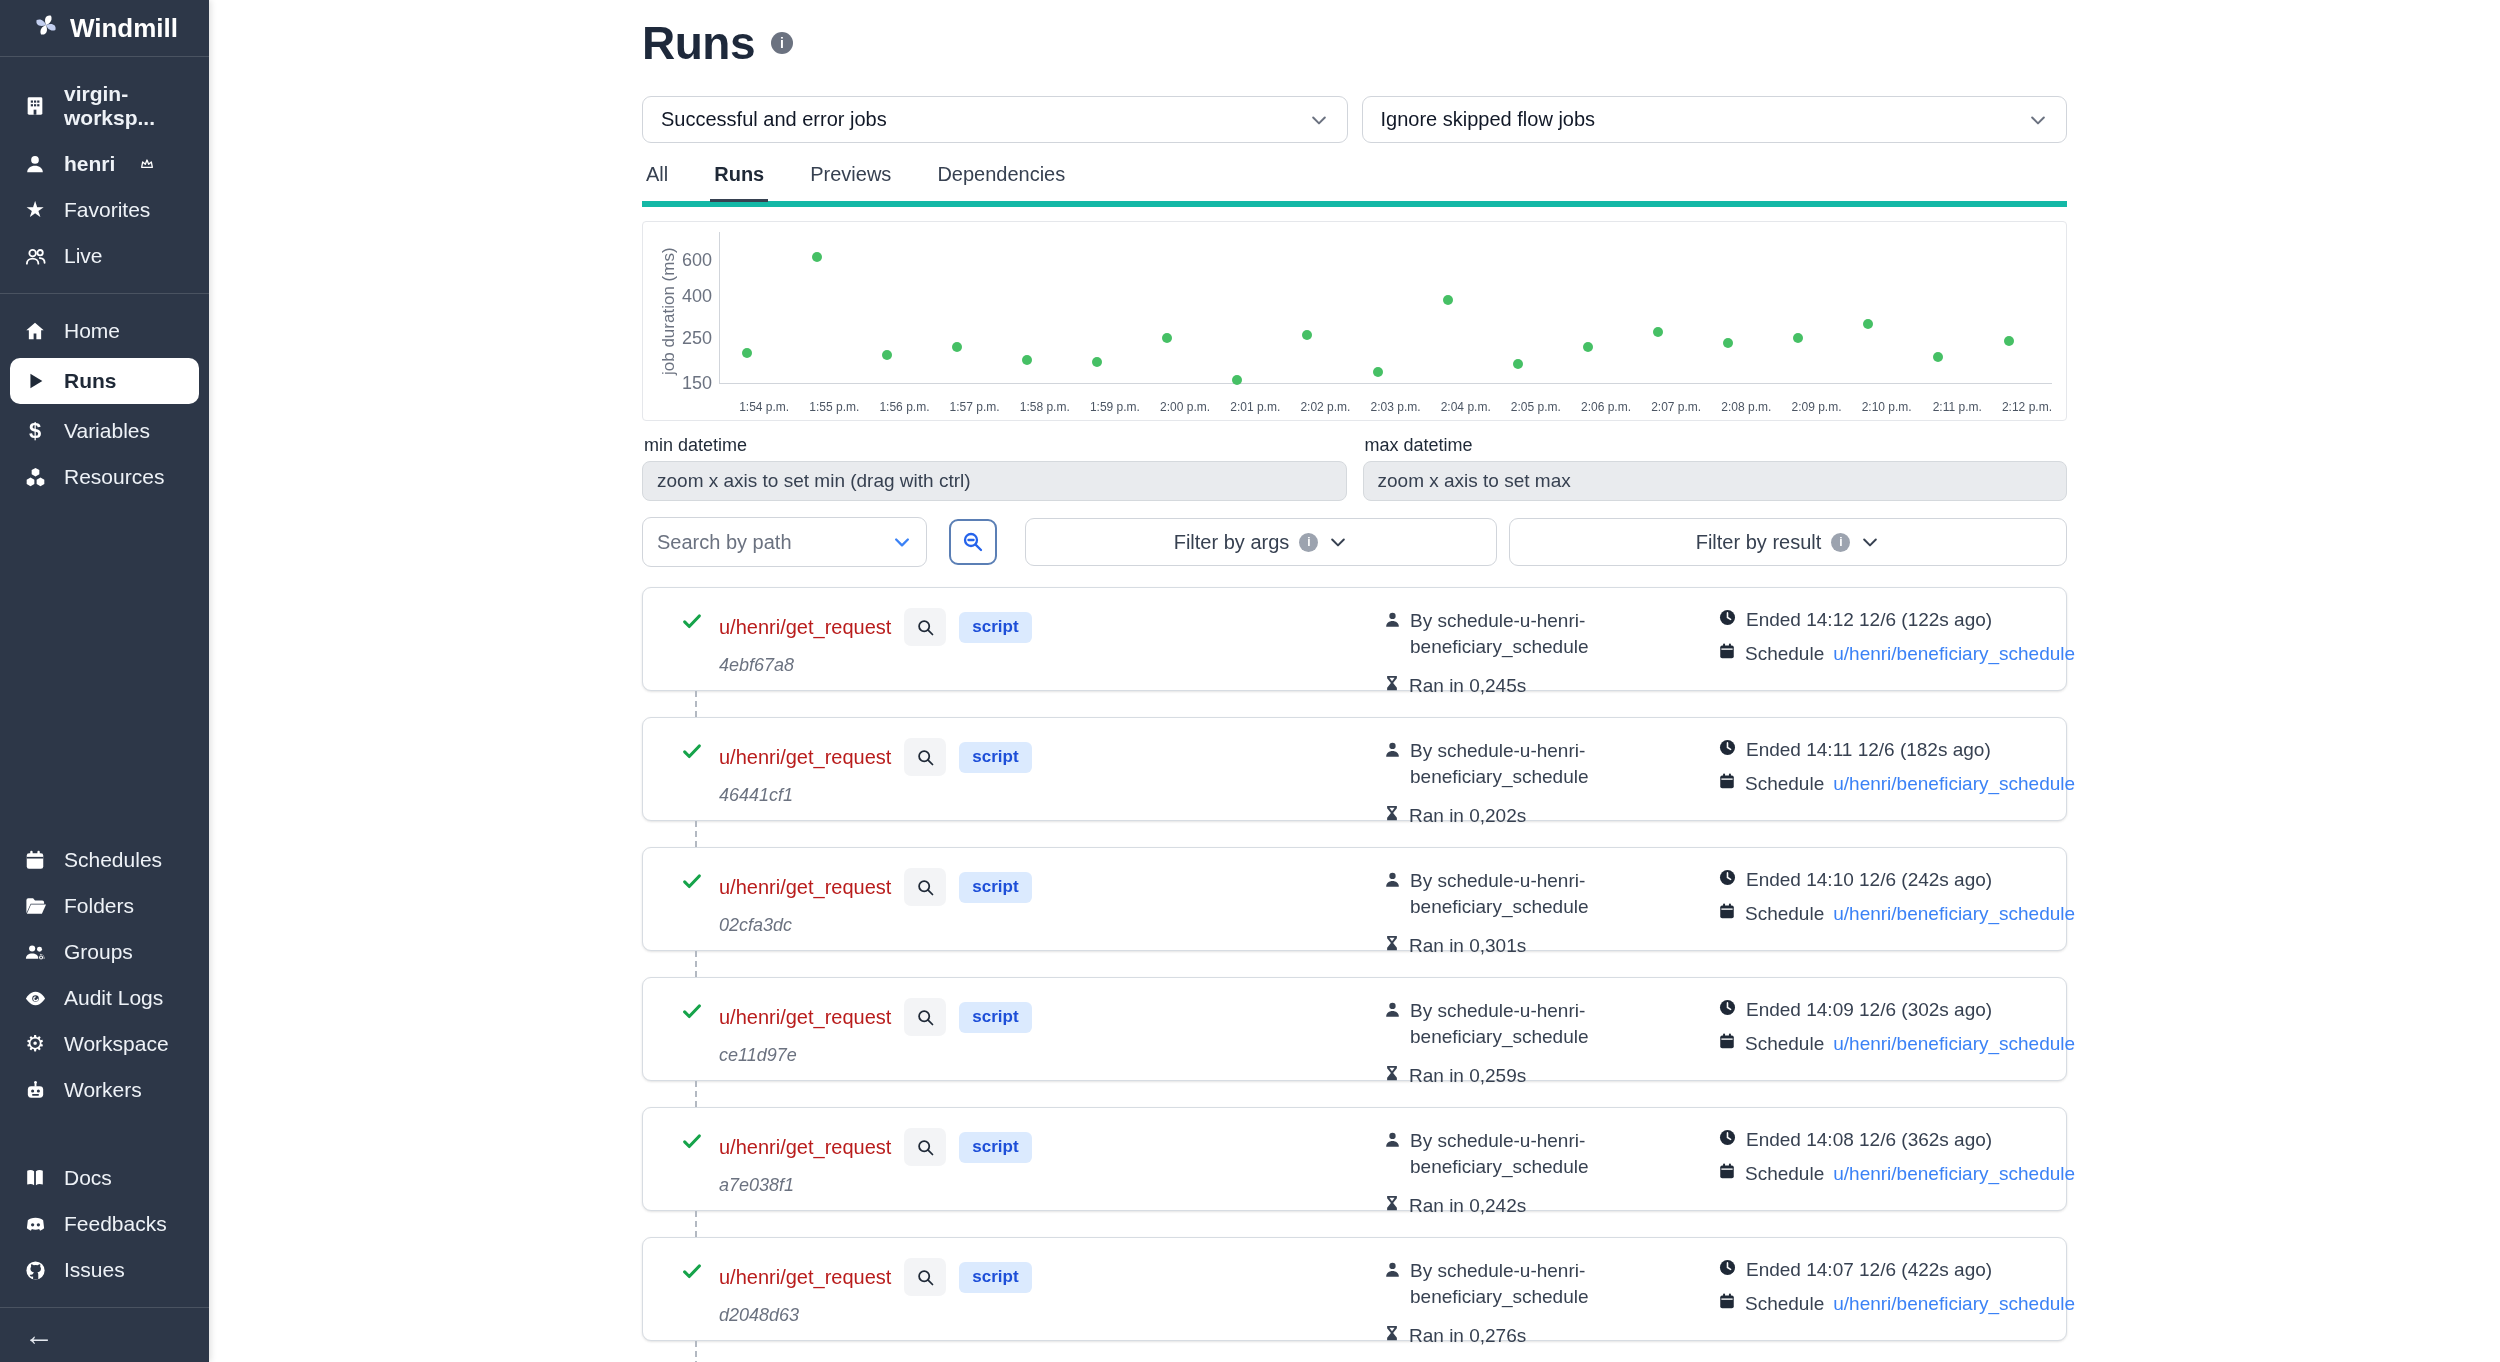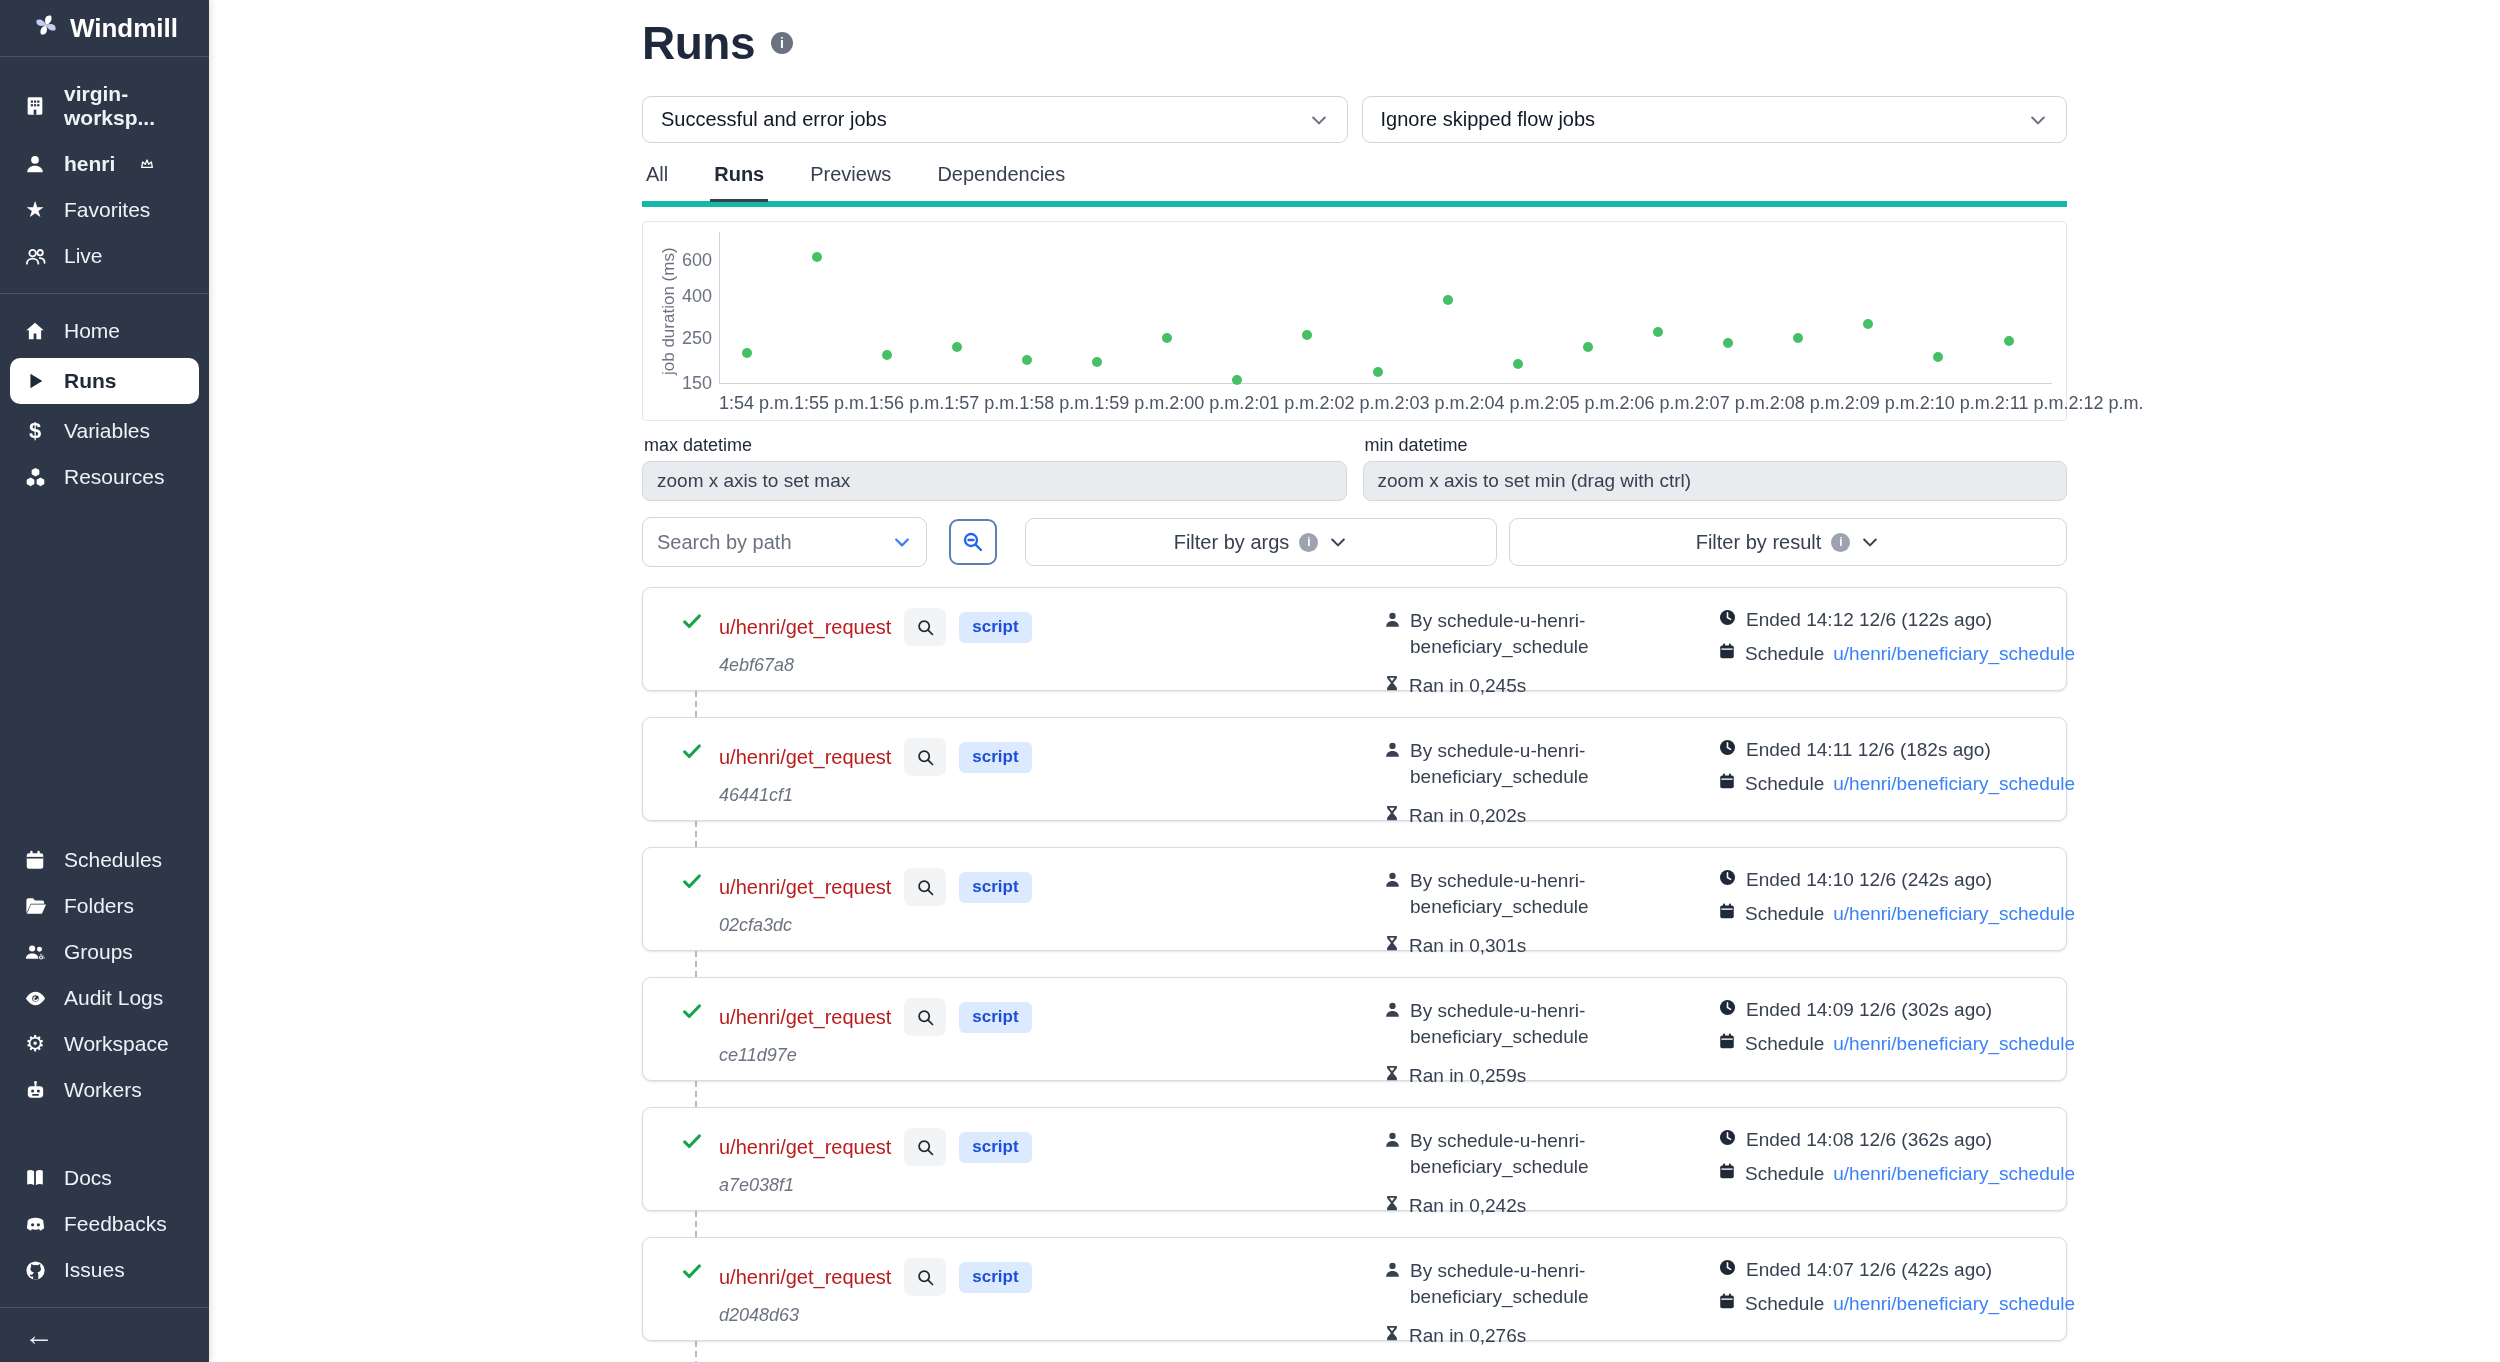--- a/index.html
+++ b/index.html
@@ -53,21 +53,21 @@
   .chart-card { position:relative; margin-top:14px; height:200px; border:1px solid #e5e7eb;
     border-radius:4px; background:#fff; }
   .ylab { position:absolute; left:16px; top:14px; height:150px; writing-mode:vertical-rl;
     transform:rotate(180deg); font-size:17px; color:#6b7280; text-align:center; }
   .plot { position:absolute; left:76px; right:14px; top:10px; bottom:36px;
     border-left:1px solid #d1d5db; border-bottom:1px solid #d1d5db; }
   .ytick { position:absolute; right:calc(100% + 8px); transform:translateY(-50%);
     font-size:18px; color:#6b7280; white-space:nowrap; }
   .dot { position:absolute; width:10px; height:10px; border-radius:50%; transform:translate(-50%,-50%); }
   .xlabels { position:absolute; left:76px; right:14px; bottom:6px; display:flex; }
-  .xlabels span { flex:1; text-align:right; font-size:18px; color:#4b5563; white-space:nowrap; }
+  .xlabels span { flex:1; text-align:right; font-size:12px; color:#4b5563; white-space:nowrap; }
 
   
   .dt-row { display:flex; gap:16px; margin-top:6px; }
   .dt-col { flex:1; }
   .dt-label { font-size:18px; color:#1f2937; margin:8px 0 5px 2px; }
   .dt-input { width:100%; height:40px; background:#e9ebee; border:1px solid #d5d9dd; border-radius:8px;
     padding:0 14px; font-size:19px; color:#1f2937; font-family:inherit; }
   .dt-input::placeholder { color:#374151; opacity:1; }
 
   
@@ -382,26 +382,26 @@
           <span>2:08 p.m.</span>
           <span>2:09 p.m.</span>
           <span>2:10 p.m.</span>
           <span>2:11 p.m.</span>
           <span>2:12 p.m.</span>
         </div>
     </div>
 
     <div class="dt-row">
       <div class="dt-col">
+        <div class="dt-label">min datetime</div>
+        <input class="dt-input" type="text" placeholder="zoom x axis to set min (drag with ctrl)" style="">
+      </div>
+      <div class="dt-col">
         <div class="dt-label">max datetime</div>
         <input class="dt-input" type="text" placeholder="zoom x axis to set max" style="">
-      </div>
-      <div class="dt-col">
-        <div class="dt-label">min datetime</div>
-        <input class="dt-input" type="text" placeholder="zoom x axis to set min (drag with ctrl)" style="">
       </div>
     </div>
 
     <div class="search-row">
       <div class="search-select">
         <span>Search by path</span>
         <svg class="chev blue" viewBox="0 0 24 24" fill="none" stroke="currentColor" stroke-width="2.8" stroke-linecap="round" stroke-linejoin="round">
             <path d="M5 9l7 7 7-7"></path>
           </svg>
       </div>

